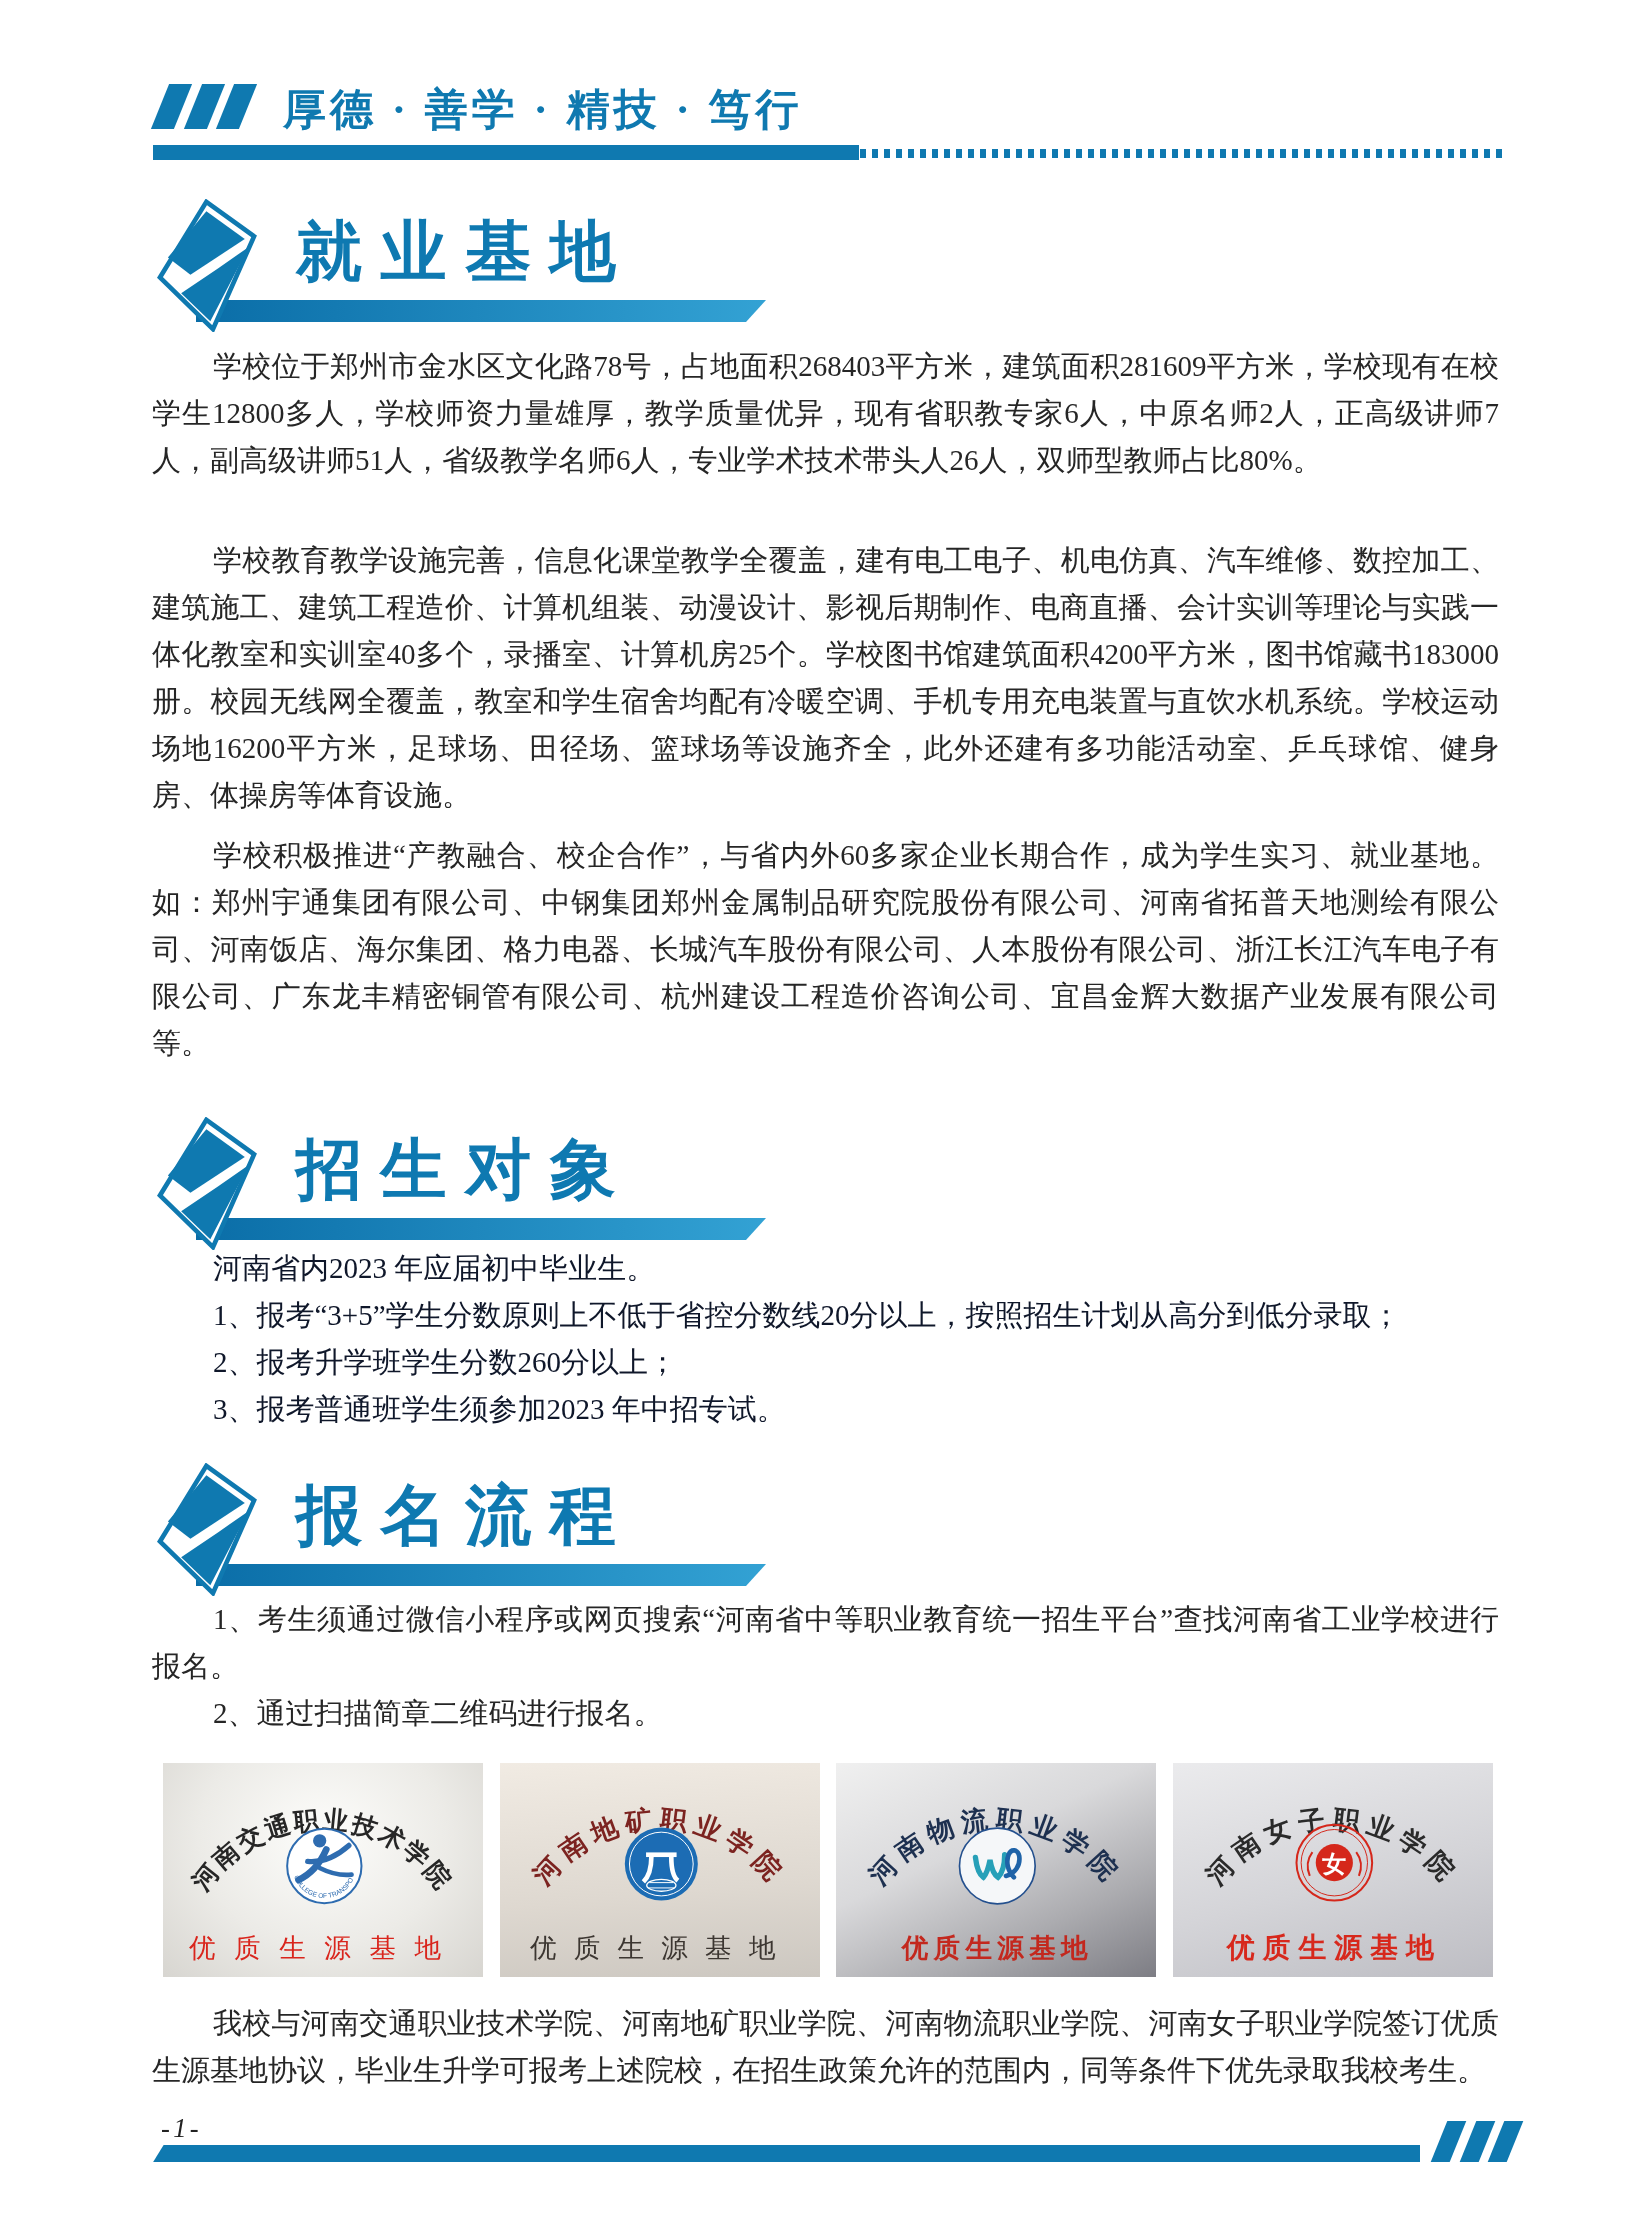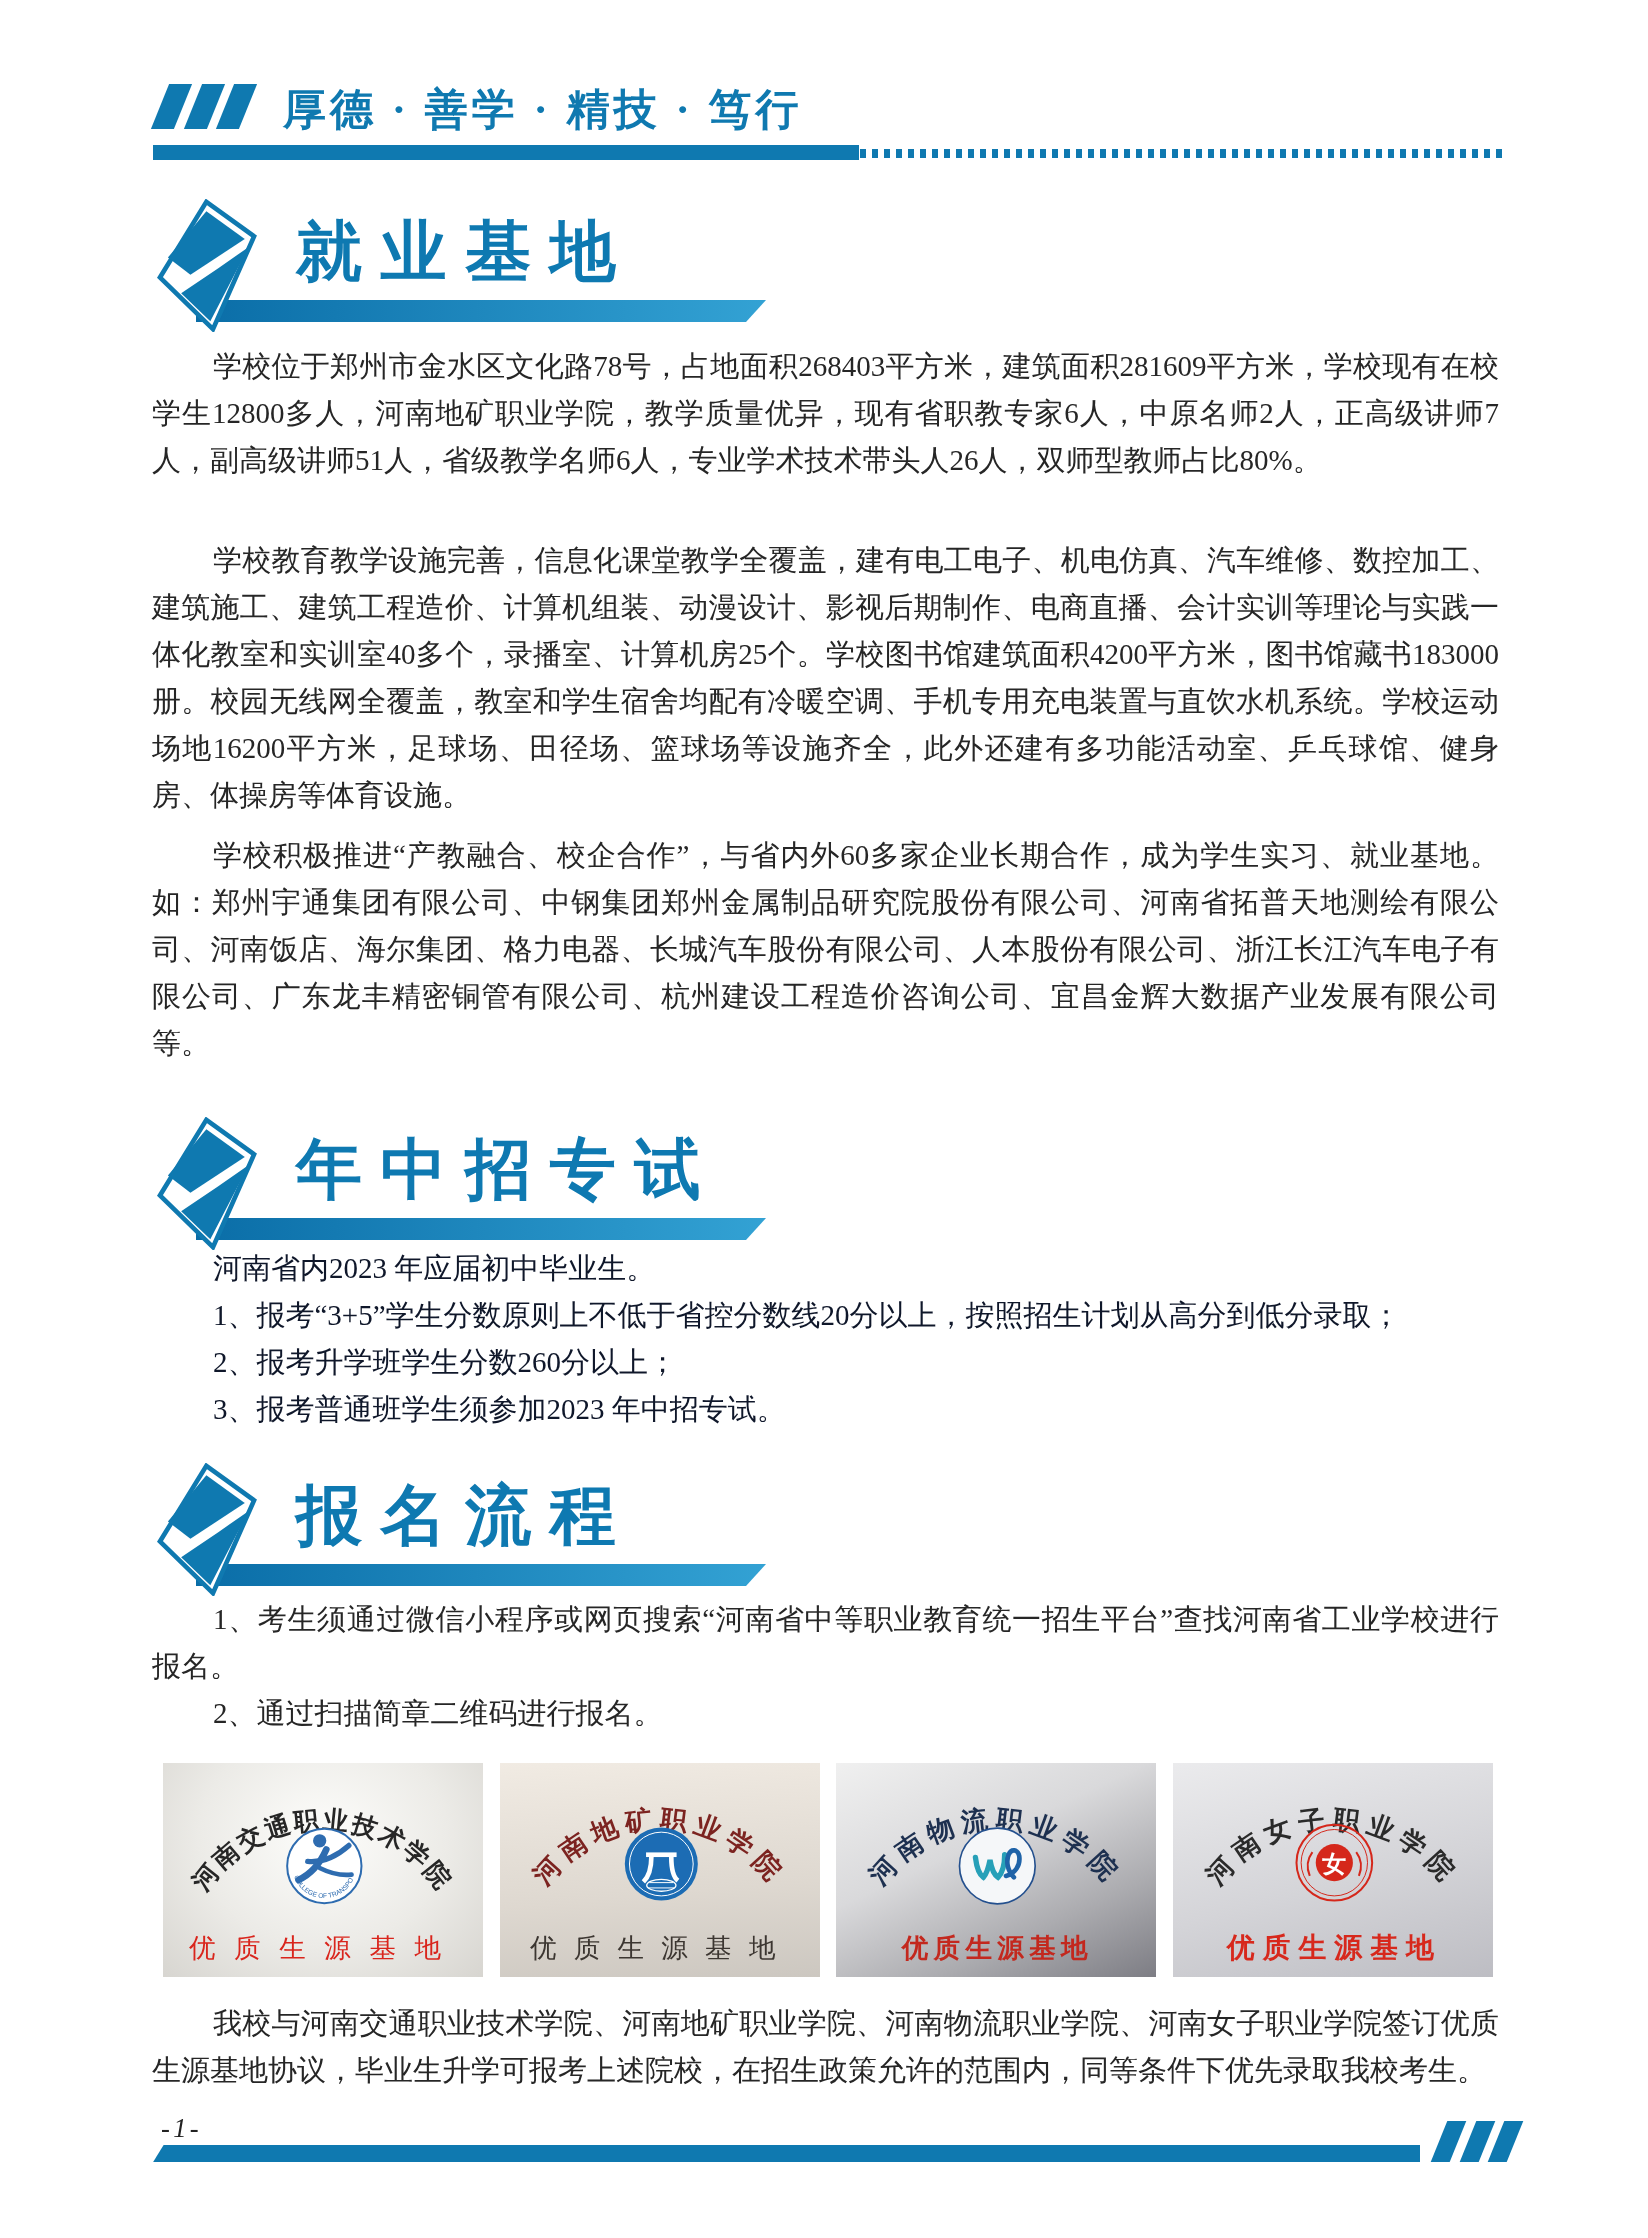--- a/index.html
+++ b/index.html
@@ -66,32 +66,32 @@
 
   <div class="sec" style="top:199px;">
     <div class="swoosh"></div>
     <svg class="diamond" viewBox="0 0 172 200">
       <polygon points="82,4 154,56 92,196 12,118" fill="#ffffff" stroke="#0f79b0" stroke-width="7"></polygon>
       <polygon points="82,18 140,60 58,114 24,88" fill="#0f79b0"></polygon>
       <polygon points="146,72 88,184 44,142 100,104" fill="#0f79b0"></polygon>
     </svg>
     <h2>就业基地</h2>
   </div>
-  <p class="para indent" style="top:343px;">学校位于郑州市金水区文化路78号，占地面积268403平方米，建筑面积281609平方米，学校现有在校学生12800多人，河南地矿职业学院，教学质量优异，现有省职教专家6人，中原名师2人，正高级讲师7人，副高级讲师51人，省级教学名师6人，专业学术技术带头人26人，双师型教师占比80%。</p>
+  <p class="para indent" style="top:343px;">学校位于郑州市金水区文化路78号，占地面积268403平方米，建筑面积281609平方米，学校现有在校学生12800多人，学校师资力量雄厚，教学质量优异，现有省职教专家6人，中原名师2人，正高级讲师7人，副高级讲师51人，省级教学名师6人，专业学术技术带头人26人，双师型教师占比80%。</p>
   <p class="para indent" style="top:537px;">学校教育教学设施完善，信息化课堂教学全覆盖，建有电工电子、机电仿真、汽车维修、数控加工、建筑施工、建筑工程造价、计算机组装、动漫设计、影视后期制作、电商直播、会计实训等理论与实践一体化教室和实训室40多个，录播室、计算机房25个。学校图书馆建筑面积4200平方米，图书馆藏书183000册。校园无线网全覆盖，教室和学生宿舍均配有冷暖空调、手机专用充电装置与直饮水机系统。学校运动场地16200平方米，足球场、田径场、篮球场等设施齐全，此外还建有多功能活动室、乒乓球馆、健身房、体操房等体育设施。</p>
   <p class="para indent" style="top:832px;">学校积极推进“产教融合、校企合作”，与省内外60多家企业长期合作，成为学生实习、就业基地。如：郑州宇通集团有限公司、中钢集团郑州金属制品研究院股份有限公司、河南省拓普天地测绘有限公司、河南饭店、海尔集团、格力电器、长城汽车股份有限公司、人本股份有限公司、浙江长江汽车电子有限公司、广东龙丰精密铜管有限公司、杭州建设工程造价咨询公司、宜昌金辉大数据产业发展有限公司等。</p>
 
   <div class="sec" style="top:1117px;">
     <div class="swoosh"></div>
     <svg class="diamond" viewBox="0 0 172 200">
       <polygon points="82,4 154,56 92,196 12,118" fill="#ffffff" stroke="#0f79b0" stroke-width="7"></polygon>
       <polygon points="82,18 140,60 58,114 24,88" fill="#0f79b0"></polygon>
       <polygon points="146,72 88,184 44,142 100,104" fill="#0f79b0"></polygon>
     </svg>
-    <h2>年中招专试</h2>
+    <h2>招生对象</h2>
   </div>
   <div class="para lines" style="top:1245px;">
     <p>河南省内2023 年应届初中毕业生。</p>
     <p>1、报考“3+5”学生分数原则上不低于省控分数线20分以上，按照招生计划从高分到低分录取；</p>
     <p>2、报考升学班学生分数260分以上；</p>
     <p>3、报考普通班学生须参加2023 年中招专试。</p>
   </div>
 
   <div class="sec" style="top:1463px;">
     <div class="swoosh"></div>

